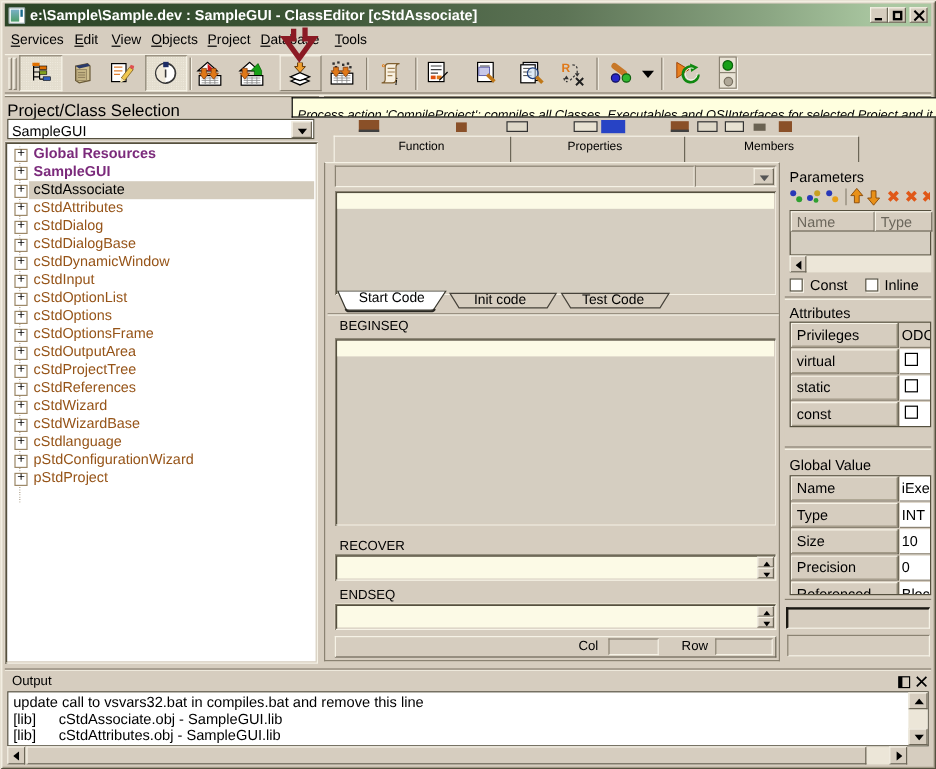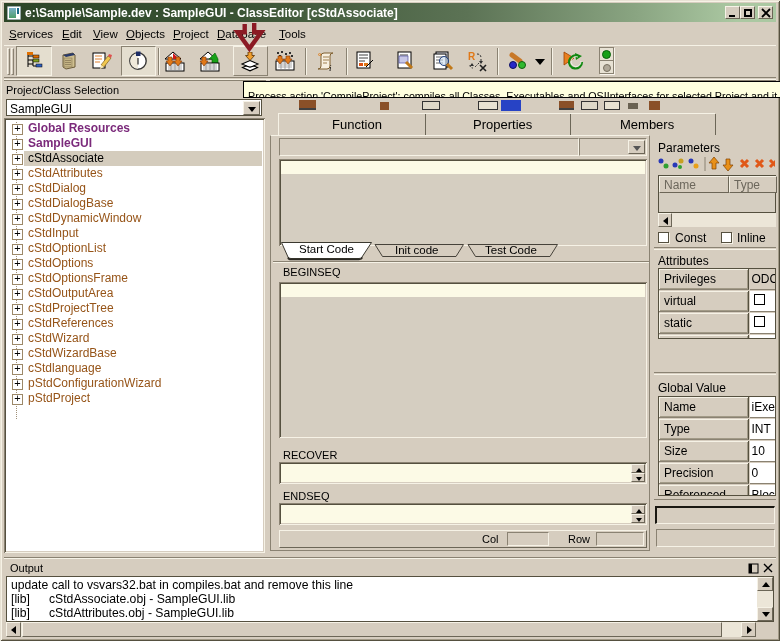--- a/index.html
+++ b/index.html
@@ -170,21 +170,21 @@
   <path d="M13 3 L20 6 L14 10 Z" fill="#108810"></path>
   <path d="M16 7 A5 5 0 1 0 19 11" fill="none" stroke="#f8f8f0" stroke-width="0.8"></path>
 </svg>
 <div class="abs" style="left:599px;top:47px;width:15px;height:27px;background:#e8e2d4;border:1px solid #8a8272;box-shadow:1px 1px 0 #f8f4ec;">
   <div class="abs" style="left:2px;top:2px;width:9px;height:9px;background:#18a018;border-radius:50%;border:1px solid #0a600a;"></div>
   <div class="abs" style="left:0;top:12px;width:13px;height:1px;background:#8a8272;"></div>
   <div class="abs" style="left:3px;top:16px;width:8px;height:8px;background:#b0a898;border-radius:50%;border:1px solid #787060;"></div>
 </div>
 
 <div class="abs" style="left:4px;top:80px;width:262px;height:476px;background:#d6cdbf;border-top:1px solid #8a8272;"></div>
-<div class="abs" style="left:6px;top:84px;font-size:11px;">Project/Class Selection</div>
+<div class="abs" style="left:6px;top:84px;font-size:14px;">Project/Class Selection</div>
 
 <div class="abs" style="left:6px;top:99px;width:256px;height:17px;background:#fff;border:1px solid #55503f;">
   <div class="abs" style="left:3px;top:2px;font-size:12px;">SampleGUI</div>
   <div class="abs raised" style="right:1px;top:1px;width:17px;height:14px;background:#d6cdbf;">
     <svg class="abs" style="left:4px;top:5px;" width="8" height="5" viewBox="0 0 8 5">
         <path d="M0 0 L8 0 L4 5 Z" fill="#000"></path>
       </svg>
   </div>
 </div>
 
@@ -226,21 +226,21 @@
   <div class="abs" style="left:142px;top:1px;width:18px;height:9px;background:#ded8c8;border:1px solid #333;"></div>
   <div class="abs" style="left:198px;top:1px;width:20px;height:9px;background:#e8e2d2;border:1px solid #333;"></div>
   <div class="abs" style="left:221px;top:0;width:20px;height:11px;background:#2743c5;"></div>
   <div class="abs" style="left:279px;top:1px;width:15px;height:9px;background:#8a5028;border-bottom:2px solid #404040;"></div>
   <div class="abs" style="left:301px;top:1px;width:17px;height:9px;background:#ded8c8;border:1px solid #333;"></div>
   <div class="abs" style="left:324px;top:1px;width:16px;height:9px;background:#e8e2d2;border:1px solid #333;"></div>
   <div class="abs" style="left:348px;top:3px;width:10px;height:6px;background:#6a6252;"></div>
   <div class="abs" style="left:369px;top:1px;width:11px;height:9px;background:#8a5028;"></div>
 </div>
 
-<div class="abs" style="left:270px;top:112px;width:506px;height:23px;font-size:13px;text-align:right;">
+<div class="abs" style="left:270px;top:112px;width:506px;height:23px;font-size:10px;text-align:right;">
   <div class="abs" style="left:8px;top:1px;width:437px;height:22px;border-top:1px solid #f6f2e6;border-left:1px solid #f6f2e6;background:#d6cdbf;"></div>
   <div class="abs" style="left:155px;top:2px;width:1px;height:21px;background:#6c6657;"></div>
   <div class="abs" style="left:300px;top:2px;width:1px;height:21px;background:#6c6657;"></div>
   <div class="abs" style="left:445px;top:2px;width:1px;height:21px;background:#6c6657;"></div>
   <div class="abs" style="left:62px;top:5px;">Function</div>
   <div class="abs" style="left:203px;top:5px;">Properties</div>
   <div class="abs" style="left:350px;top:5px;">Members</div>
 </div>
 
 <div id="center" class="abs" style="left:270px;top:135px;width:380px;height:416px;background:#d6cdbf;border:1px solid #8a8272;border-top-color:#f6f2e6;">
@@ -351,21 +351,21 @@
       </div>
   </div>
 
   <div class="abs" style="left:4px;top:97px;width:11px;height:11px;background:#fff;border:1px solid #55503f;box-shadow:1px 1px 0 #f6f2e6;"></div>
   <div class="abs" style="left:21px;top:96px;">Const</div>
   <div class="abs" style="left:67px;top:97px;width:11px;height:11px;background:#fff;border:1px solid #55503f;box-shadow:1px 1px 0 #f6f2e6;"></div>
   <div class="abs" style="left:83px;top:96px;">Inline</div>
   <div class="abs" style="left:0;top:112px;width:122px;height:3px;border-top:1px solid #8a8272;border-bottom:1px solid #f6f2e6;"></div>
 
   <div class="abs" style="left:4px;top:119px;">Attributes</div>
-  <div class="abs" style="left:4px;top:133px;width:118px;height:71px;border:1px solid #55503f;overflow:hidden;">
+  <div class="abs" style="left:4px;top:133px;width:118px;height:88px;border:1px solid #55503f;overflow:hidden;">
     <div class="attr-row" style="top:0;">
         <div class="attr-l">Privileges</div>
         <div class="attr-r" style="background:#d6cdbf;">ODC_­</div>
       </div>
     <div class="attr-row" style="top:22px;">
         <div class="attr-l">virtual</div>
         <div class="attr-r"><span class="cb"></span></div>
       </div>
     <div class="attr-row" style="top:44px;">
         <div class="attr-l">static</div>
@@ -453,18 +453,18 @@
     <div class="abs raised" style="left:16px;top:0;width:700px;height:15px;background:#d6cdbf;"></div>
     <div class="abs raised" style="right:0;top:0;width:15px;height:15px;background:#d6cdbf;">
         <svg class="abs" style="left:5px;top:3px;" width="5" height="8" viewBox="0 0 5 8">
           <path d="M0 0 L0 8 L5 4 Z" fill="#000"></path>
         </svg>
       </div>
   </div>
 </div>
 
 <div class="abs" style="left:243px;top:81px;width:537px;height:17px;background:#ffffdf;border:1px solid #000;border-right:none;overflow:hidden;">
-  <div class="abs" style="left:4px;top:8px;font-size:10.7px;white-space:nowrap;">Process action 'CompileProject': compiles all Classes, Executables and OSIInterfaces for selected Project and it</div>
+  <div class="abs" style="left:4px;top:8px;font-size:10.7px;white-space:nowrap;font-style:italic;">Process action 'CompileProject': compiles all Classes, Executables and OSIInterfaces for selected Project and it</div>
 </div>
 
 <svg class="abs" style="left:230px;top:20px;" width="40" height="36" viewBox="0 0 40 36">
   <path d="M14.7 4 V12.3 H7.6 L19.4 28.5 L31.2 12.3 H24.2 V3" fill="none" stroke="#8b1a24" stroke-width="4.4" stroke-linejoin="miter"></path>
 </svg>
 
 </body></html>

